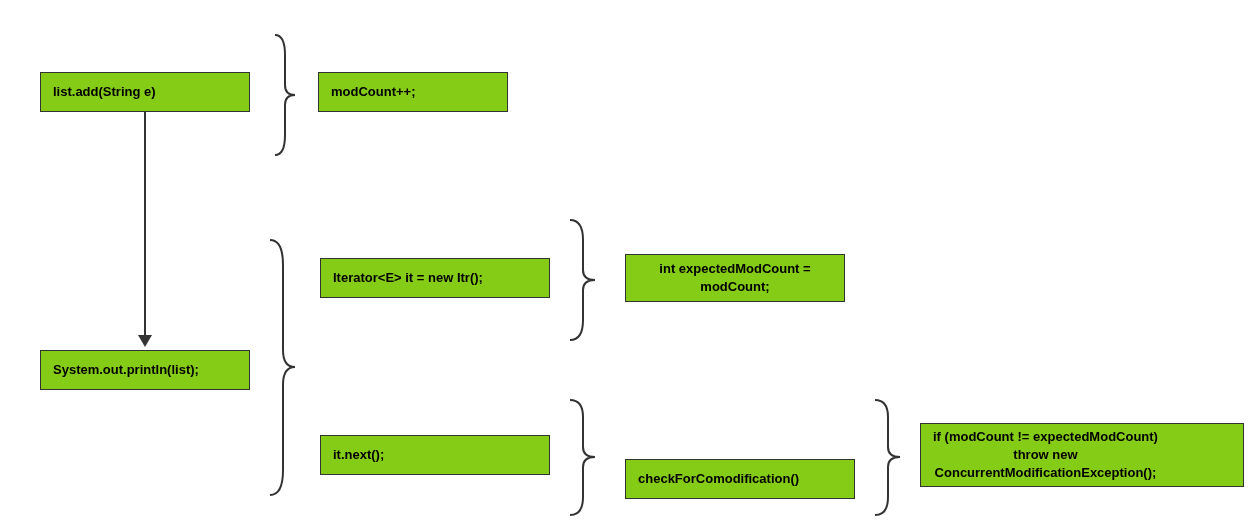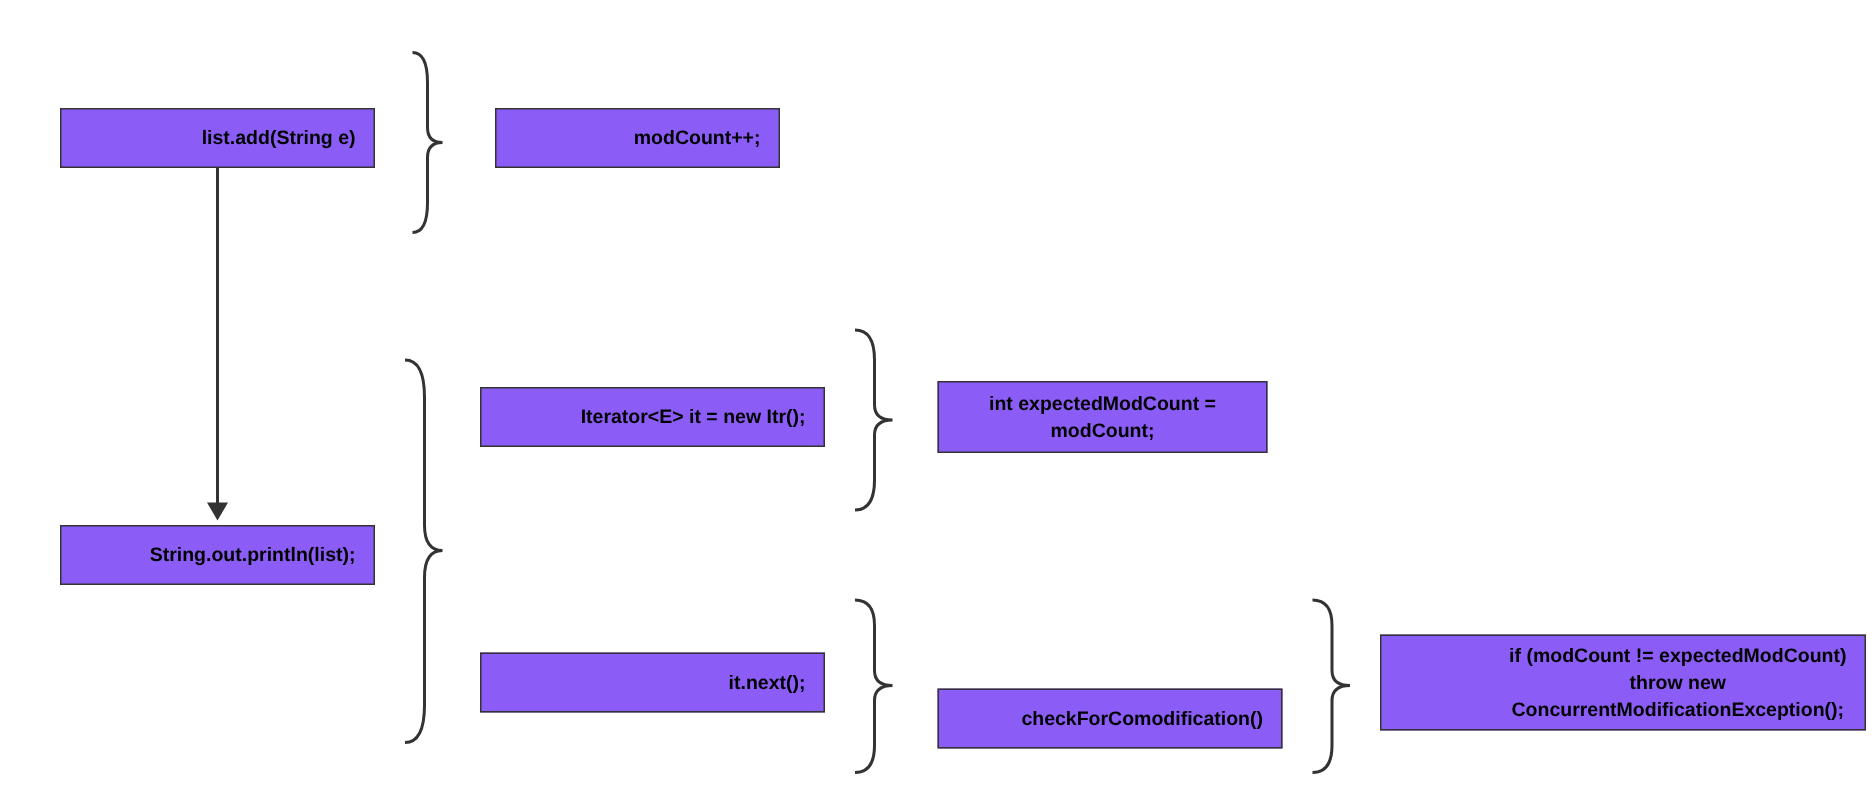--- a/index.html
+++ b/index.html
@@ -10,24 +10,24 @@
     body {
       width: 1248px;
       height: 526px;
       background: #ffffff;
       font-family: Arial, sans-serif;
       position: relative;
     }
     .box {
       position: absolute;
       border: 1.5px solid #333;
-      background: #8b5cf6;
+      background: #84cc16;
       display: flex;
       align-items: center;
-      justify-content: flex-end;
+      justify-content: flex-start;
       text-align: center;
       font-size: 13px;
       font-weight: bold;
       padding: 8px 12px;
       line-height: 1.4;
     }
     .brace {
       position: absolute;
     }
     .arrow-line {
@@ -44,29 +44,29 @@
 <body>
 
 <div class="box" style="left:40px; top:72px; width:210px; height:40px;">
   <span>list.add(String e)</span>
 </div>
 
 <svg class="brace" style="left:260px; top:30px; width:50px; height:130px;" viewBox="0 0 50 130">
   <path d="M 15 5 Q 25 5 25 25 L 25 55 Q 25 65 35 65 Q 25 65 25 75 L 25 105 Q 25 125 15 125" stroke="#333" stroke-width="2" fill="none"></path>
 </svg>
 
-<div class="box" style="left:330px; top:72px; width:190px; height:40px;">
+<div class="box" style="left:318px; top:72px; width:190px; height:40px;">
   <span>modCount++;</span>
 </div>
 
 <div class="arrow-line" style="left:144px; top:112px; width:2px; height:225px;"></div>
 <div class="arrow-head" style="left:138px; top:335px; border-left:7px solid transparent; border-right:7px solid transparent; border-top:12px solid #333;"></div>
 
 <div class="box" style="left:40px; top:350px; width:210px; height:40px;">
-  <span>String.out.println(list);</span>
+  <span>System.out.println(list);</span>
 </div>
 
 <svg class="brace" style="left:255px; top:235px; width:55px; height:265px;" viewBox="0 0 55 265">
   <path d="M 15 5 Q 28 5 28 30 L 28 115 Q 28 132 40 132 Q 28 132 28 150 L 28 235 Q 28 260 15 260" stroke="#333" stroke-width="2" fill="none"></path>
 </svg>
 
 <div class="box" style="left:320px; top:258px; width:230px; height:40px;">
   <span>Iterator&lt;E&gt; it = new Itr();</span>
 </div>
 

